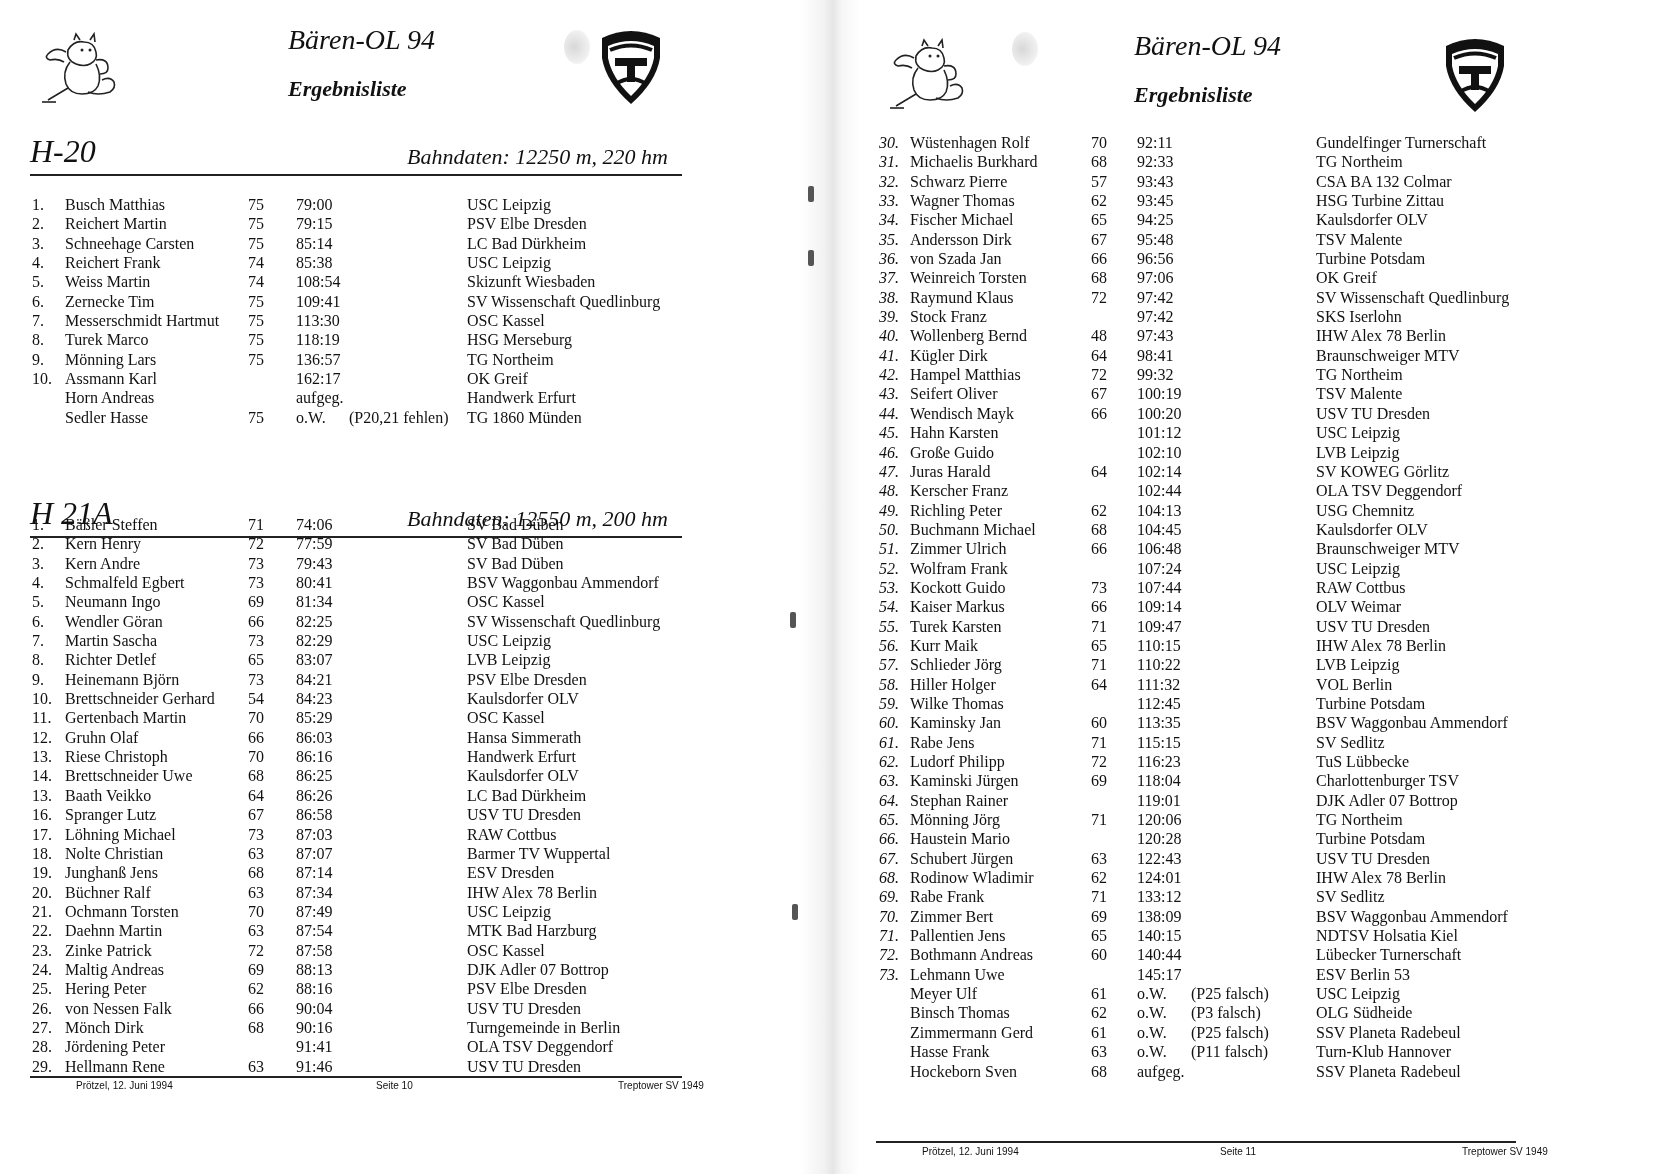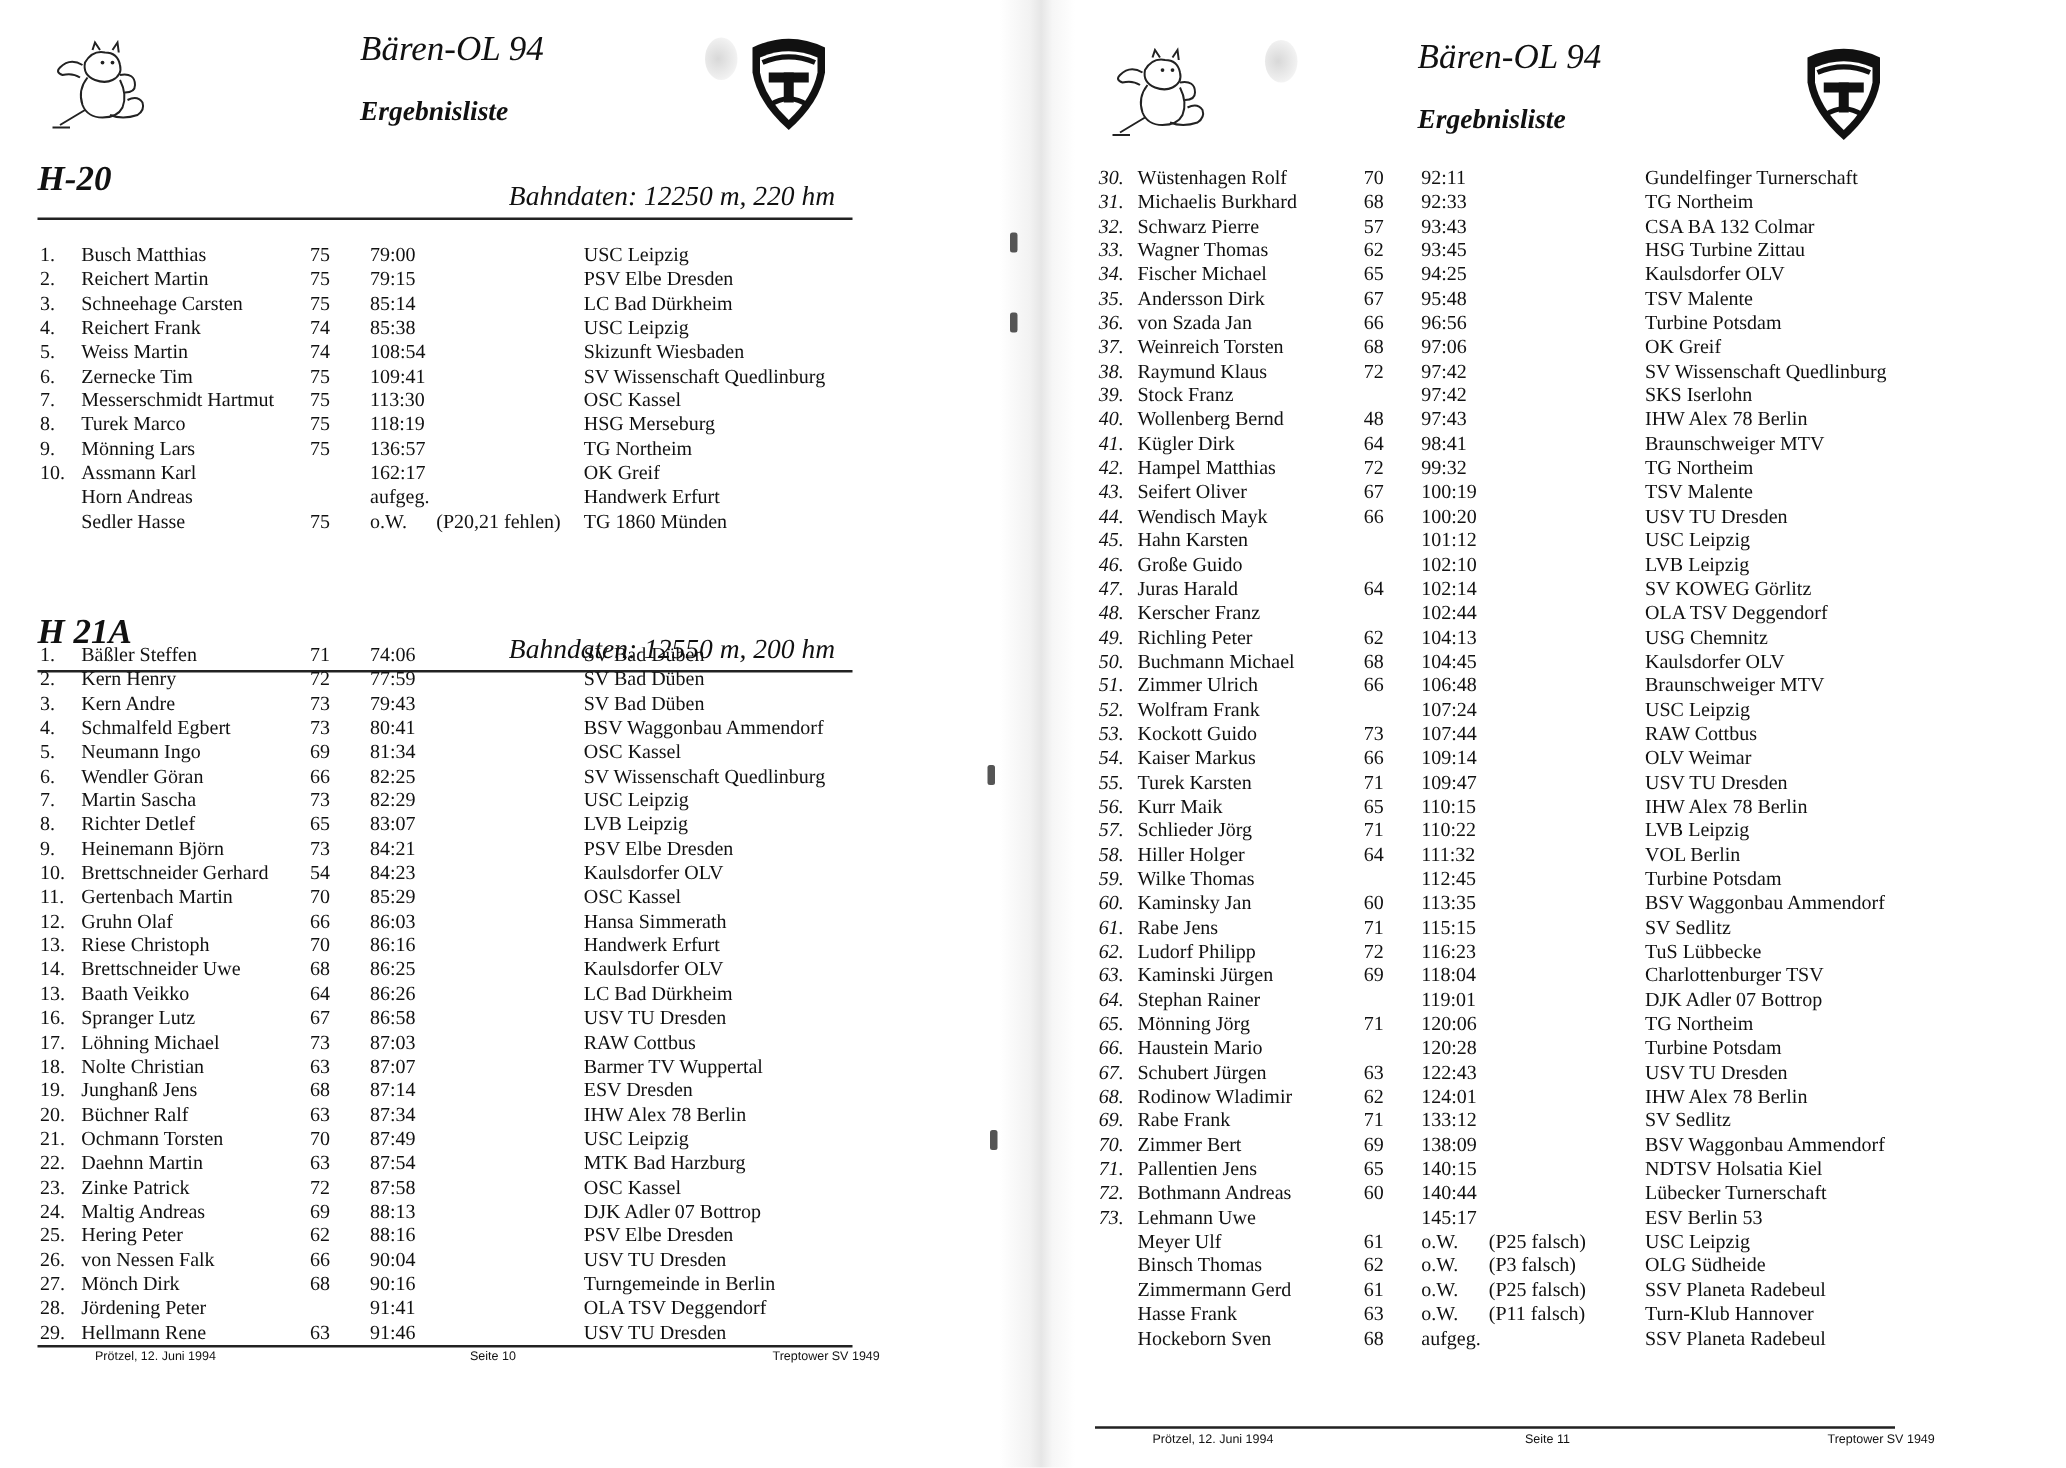--- a/index.html
+++ b/index.html
@@ -13,21 +13,21 @@
   .staple { position: absolute; width: 6px; height: 16px; background: #555; border-radius: 2px; }
 
   .logo-bear { position: absolute; width: 90px; height: 80px; }
   .logo-shield { position: absolute; width: 66px; height: 80px; }
   .punch-hole { position: absolute; width: 26px; height: 34px; border-radius: 50%;
                 background: radial-gradient(ellipse at 40% 50%, #d8d8d8 0%, #eeeeee 60%, #ffffff 100%); }
   .hdr-title { position: absolute; font-style: italic; font-size: 28px; }
   .hdr-sub { position: absolute; font-style: italic; font-weight: bold; font-size: 22px; }
 
   .sec-head { position: absolute; left: 30px; width: 652px; height: 36px; border-bottom: 2px solid #222; }
-  .sec-name { position: absolute; left: 0; bottom: 14px; font-style: italic; font-weight: bold; font-size: 28px; }
+  .sec-name { position: absolute; left: 0; bottom: 4px; font-style: italic; font-weight: normal; font-size: 32px; }
   .sec-info { position: absolute; right: 14px; bottom: 4px; font-style: italic; font-size: 22px; }
 
   .rows { position: absolute; }
   .row { position: relative; height: 19.35px; font-size: 16px; line-height: 19px; white-space: nowrap; }
   .row span { position: absolute; top: 0; }
   .c-rank { left: 0; }
   .c-name { left: 33px; }
   .c-year { left: 216px; }
   .c-time { left: 264px; }
   .c-note { left: 317px; }

